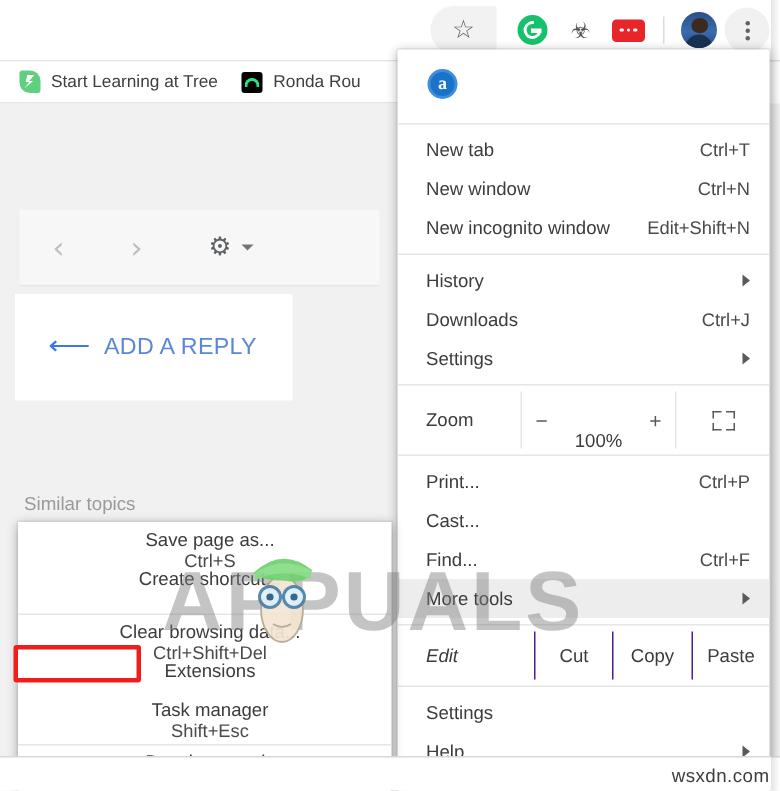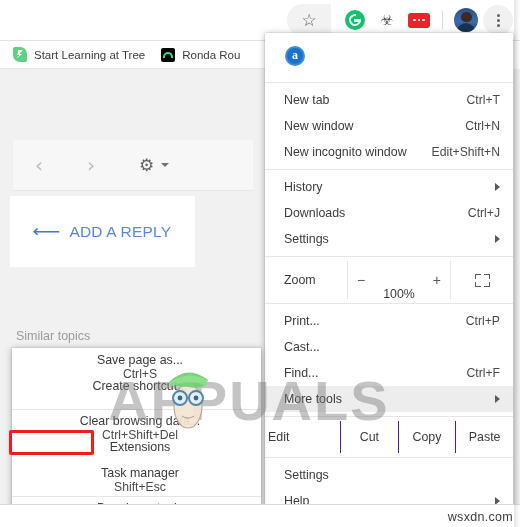--- a/index.html
+++ b/index.html
@@ -361,21 +361,21 @@
   .edit-row {
     height: 32px;
     display: flex;
     align-items: stretch;
     font-size: 12.4px;
   }
   .edit-cell {
     display:flex;align-items:center;justify-content:center;
     color:#3c3c3c;
   }
-  .edit-cell.first { flex: 0 0 72px; justify-content:flex-start; padding-left:3px; }
+  .edit-cell.first { flex: 0 0 72px; justify-content:flex-start; padding-left:19px;font-style:italic; }
   .edit-cell.rest { flex:1; border-left: 1px solid #4c1d95; }
 
   
   .submenu {
     position: absolute;
     left: 12px; top: 348px;
     width: 249px;
     background: #ffffff;
     box-shadow: 0 1px 7px rgba(0,0,0,0.32), 0 0 0 1px rgba(0,0,0,0.05);
     box-sizing: border-box;

